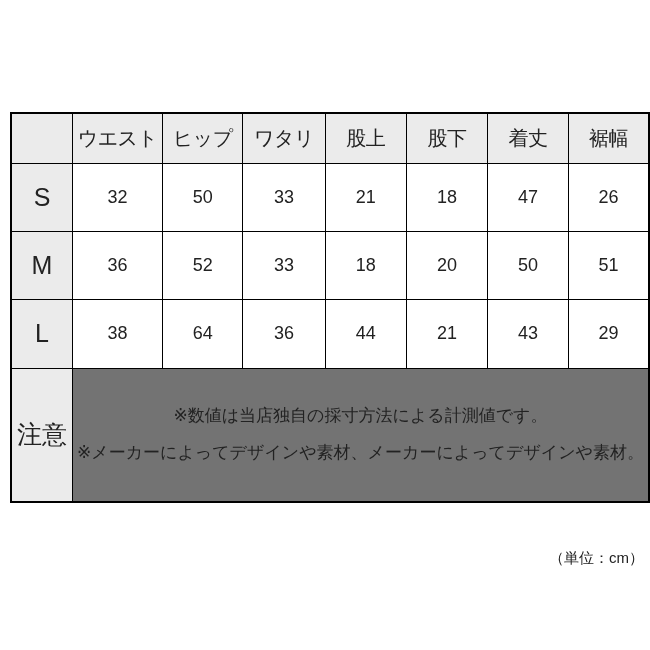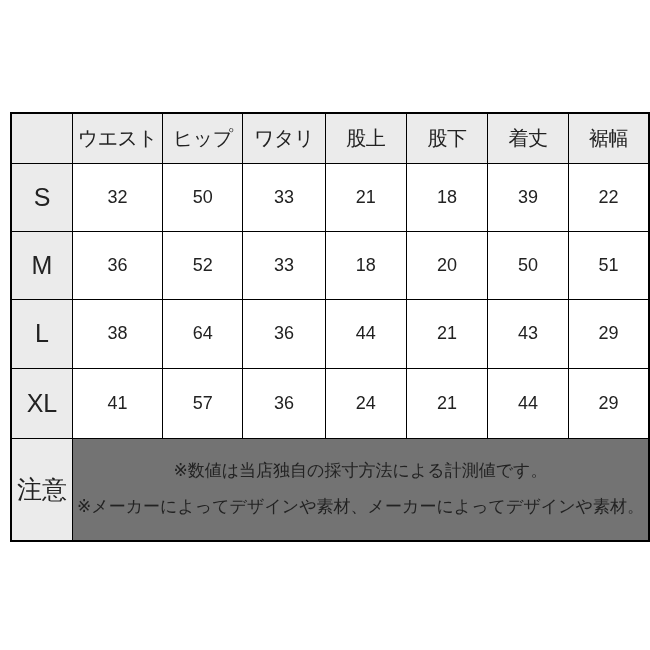--- a/index.html
+++ b/index.html
@@ -35,21 +35,21 @@
   col.c3 { width: 81px; }
   col.c4 { width: 80px; }
   col.c5 { width: 80px; }
   col.c6 { width: 80px; }
   col.c7 { width: 79px; }
   tr.hdr    { height: 50px; }
   tr.r-s    { height: 68px; }
   tr.r-m    { height: 68px; }
   tr.r-l    { height: 69px; }
   tr.r-xl   { height: 70px; }
-  tr.r-note { height: 103px; }
+  tr.r-note { height: 134px; }
   thead th {
     background: #ebebeb;
     font-size: 20px;
     font-weight: normal;
     letter-spacing: -0.5px;
     white-space: nowrap;
   }
   td.size-label {
     background: #ebebeb;
     font-size: 25px;
@@ -102,22 +102,22 @@
       </tr>
     </thead>
     <tbody>
       <tr class="r-s">
         <td class="size-label">S</td>
         <td class="value">32</td>
         <td class="value">50</td>
         <td class="value">33</td>
         <td class="value">21</td>
         <td class="value">18</td>
-        <td class="value">39</td>
-        <td class="value">22</td>
+        <td class="value">47</td>
+        <td class="value">26</td>
       </tr>
       <tr class="r-m">
         <td class="size-label">M</td>
         <td class="value">36</td>
         <td class="value">52</td>
         <td class="value">33</td>
         <td class="value">18</td>
         <td class="value">20</td>
         <td class="value">50</td>
         <td class="value">51</td>
@@ -125,34 +125,25 @@
       <tr class="r-l">
         <td class="size-label">L</td>
         <td class="value">38</td>
         <td class="value">64</td>
         <td class="value">36</td>
         <td class="value">44</td>
         <td class="value">21</td>
         <td class="value">43</td>
         <td class="value">29</td>
       </tr>
-      <tr class="r-xl">
-        <td class="size-label">XL</td>
-        <td class="value">41</td>
-        <td class="value">57</td>
-        <td class="value">36</td>
-        <td class="value">24</td>
-        <td class="value">21</td>
-        <td class="value">44</td>
-        <td class="value">29</td>
-      </tr>
       <tr class="r-note">
         <td class="size-label">注意</td>
         <td class="note-cell" colspan="7">
           <span class="note-line">※数値は当店独自の採寸方法による計測値です。</span>
           <span class="note-line">※メーカーによってデザインや素材、メーカーによってデザインや素材。</span>
         </td>
       </tr>
     </tbody>
   </table>
 
+  <div class="unit-caption">（単位：cm）</div>
 
 </div>
 
 </body></html>

